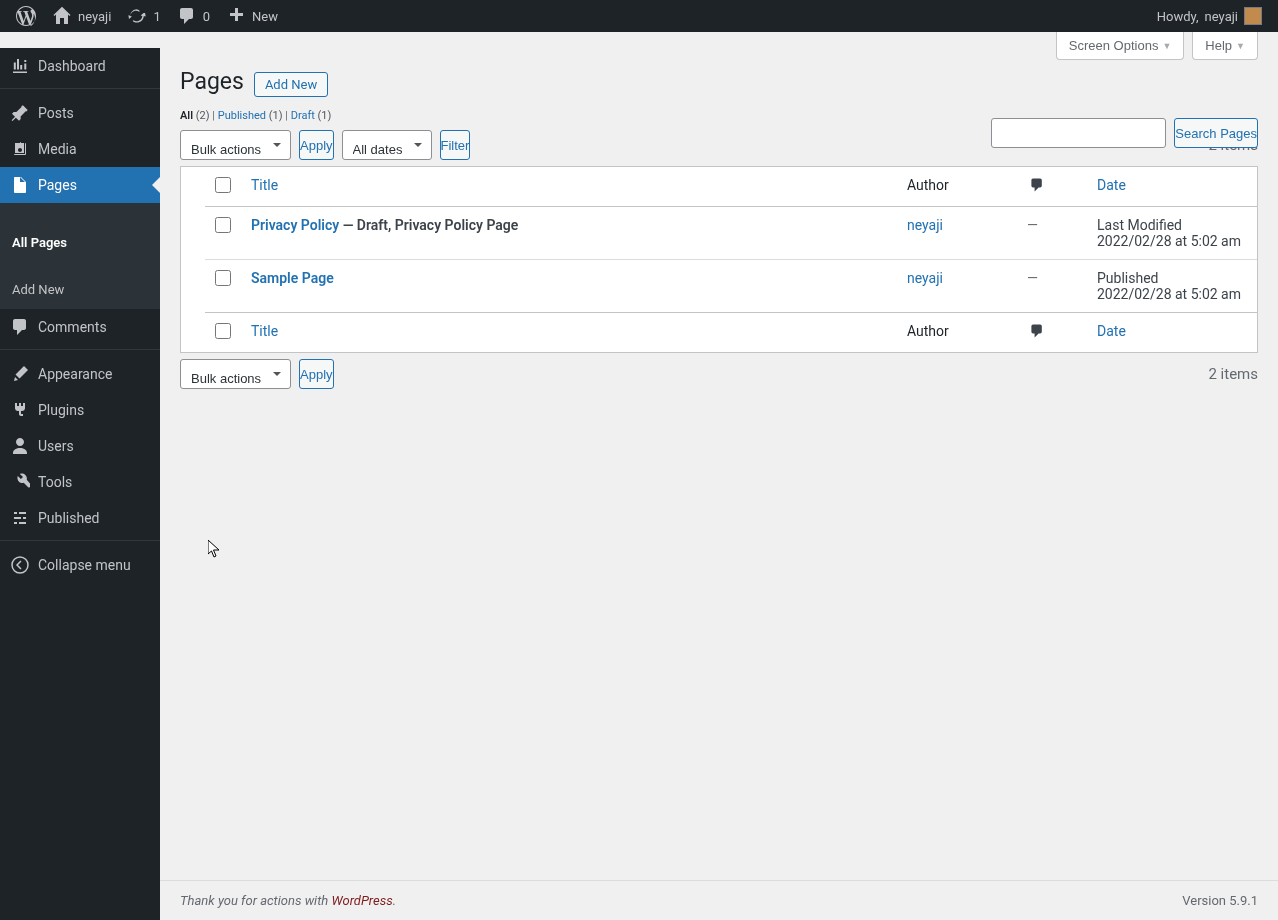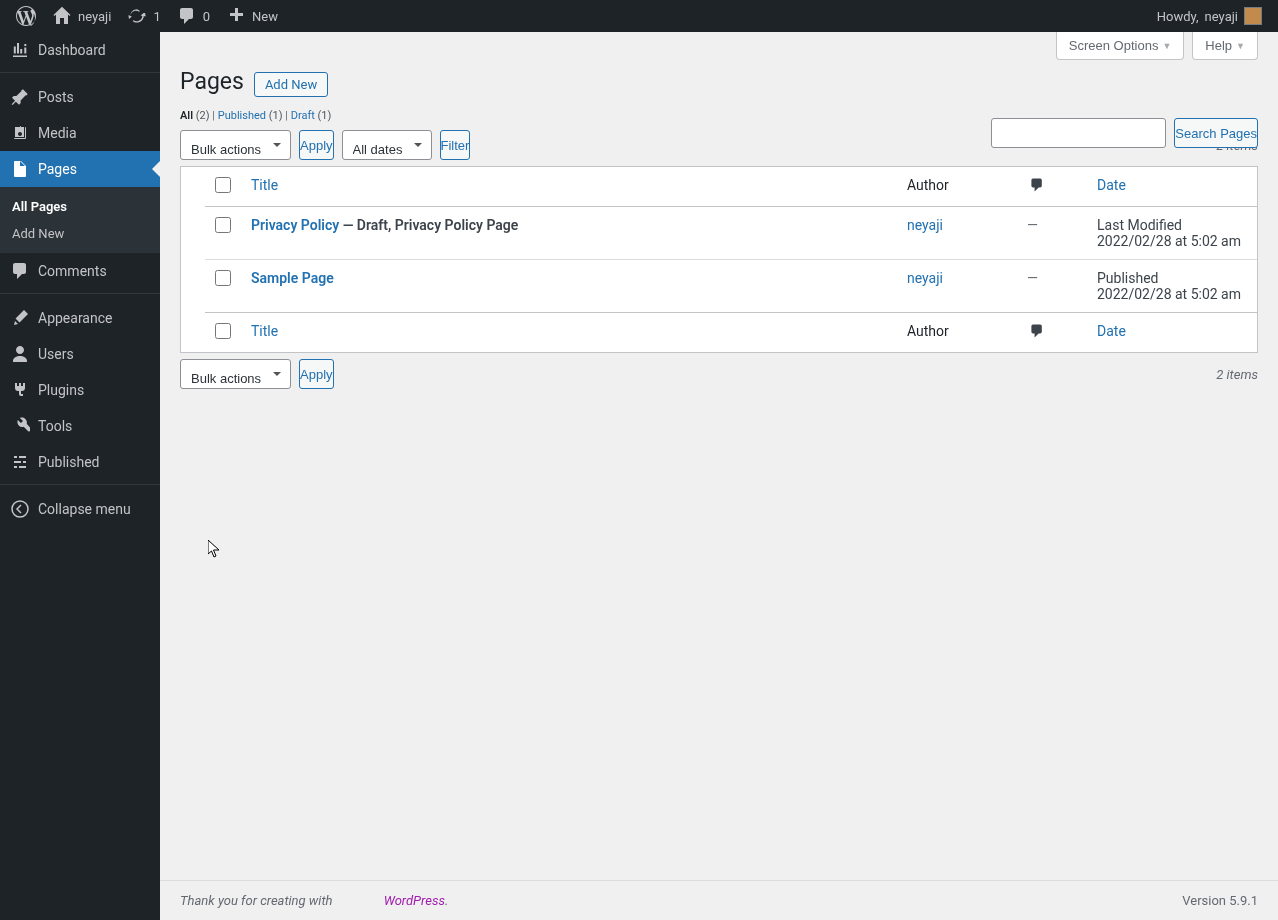--- a/index.html
+++ b/index.html
@@ -6,27 +6,27 @@
 body { font-family: -apple-system, BlinkMacSystemFont, "Segoe UI", Roboto, sans-serif; font-size: 13px; color: #3c434a; background: #f0f0f1; width: 1278px; height: 920px; overflow: hidden; position: relative; }
 
 
 .admin-bar { height: 32px; background: #1d2327; color: #c3c4c7; display: flex; align-items: center; justify-content: space-between; padding: 0 8px; font-size: 13px; }
 .admin-bar-left, .admin-bar-right { display: flex; align-items: center; gap: 0; }
 .ab-item { display: flex; align-items: center; gap: 6px; padding: 0 8px; height: 32px; cursor: pointer; color: #c3c4c7; }
 .ab-icon { width: 20px; height: 20px; display: flex; align-items: center; justify-content: center; fill: currentColor; }
 .avatar { width: 18px; height: 18px; background: #c28a4d; border: 1px solid #787c82; }
 
 
-.sidebar { position: absolute; left: 0; top: 32px; bottom: 0; width: 160px; background: #1d2327; color: #c3c4c7; }
+.sidebar { position: absolute; left: 0; top: 48px; bottom: 0; width: 160px; background: #1d2327; color: #c3c4c7; }
 .menu-item { display: flex; align-items: center; gap: 8px; padding: 8px 10px; cursor: pointer; color: #c3c4c7; font-size: 14px; }
 .menu-item.current { background: #2271b1; color: #fff; position: relative; }
 .menu-item.current::after { content: ''; position: absolute; right: 0; top: 50%; margin-top: -8px; border: 8px solid transparent; border-right-color: #f0f0f1; }
 .menu-icon { width: 20px; height: 20px; display: flex; align-items: center; justify-content: center; fill: currentColor; flex-shrink: 0; }
 .submenu { background: #2c3338; padding: 6px 0; }
-.submenu-item { padding: 6px 12px; cursor: pointer; color: #c3c4c7; font-size: 13px; }
+.submenu-item { padding: 6px 12px; cursor: pointer; color: #c3c4c7; font-size: 13px; margin-top: 20px; }
 .submenu-item.current { color: #fff; font-weight: 600; }
 .menu-separator { height: 5px; margin: 0 0 6px; border-bottom: 1px solid #32373c; }
 
 
 .content { position: absolute; left: 160px; right: 0; top: 32px; bottom: 0; padding: 0; display: flex; flex-direction: column; }
 .screen-meta { display: flex; justify-content: flex-end; gap: 8px; padding: 0 20px 0 0; margin-left: 6px; }
 .screen-meta-btn { background: #fff; border: 1px solid #c3c4c7; border-top: none; border-radius: 0 0 4px 4px; padding: 6px 12px; font-size: 13px; cursor: pointer; color: #646970; display: flex; align-items: center; gap: 4px; }
 .screen-meta-btn::after { content: '▼'; font-size: 9px; color: #a7aaad; }
 
 .wrap { padding: 0 20px; flex: 1; }
@@ -38,21 +38,21 @@
 .subsubsub a { color: #2271b1; text-decoration: none; }
 .subsubsub .current { font-weight: 600; color: #1d2327; }
 .subsubsub .count { color: #50575e; }
 
 .tablenav { display: flex; align-items: center; justify-content: space-between; margin: 6px 0; }
 .actions { display: flex; gap: 8px; align-items: center; }
 select { border: 1px solid #8c8f94; border-radius: 3px; padding: 8px 28px 0 10px; height: 30px; font-size: 13px; background: #fff; appearance: none; -webkit-appearance: none; color: #2c3338; }
 .select-wrap { position: relative; display: inline-block; }
 .select-wrap::after { content: ''; position: absolute; right: 10px; top: 50%; margin-top: -2px; border: 4px solid transparent; border-top-color: #555; pointer-events: none; }
 .button { border: 1px solid #2271b1; color: #2271b1; background: #f6f7f7; padding: 0 0; height: 30px; border-radius: 3px; font-size: 13px; cursor: pointer; }
-.items-count { color: #646970; font-size: 13px; font-style: italic; }
+.items-count { color: #646970; font-size: 15px; }
 
 .search-box { position: absolute; right: 20px; top: 86px; display: flex; gap: 8px; }
 .search-input { border: 1px solid #8c8f94; border-radius: 3px; height: 30px; padding: 0 8px; width: 175px; background: #fff; }
 
 table.wp-list { width: 100%; border-spacing: 0; border: 1px solid #c3c4c7; background: #fff; padding-left: 24px; }
 table.wp-list th, table.wp-list td { padding: 10px 10px; text-align: left; vertical-align: top; font-size: 14px; }
 table.wp-list thead th, table.wp-list tfoot th { font-weight: 400; border-bottom: 1px solid #c3c4c7; color: #2271b1; }
 table.wp-list tfoot th { border-bottom: none; border-top: 1px solid #c3c4c7; }
 table.wp-list thead th.author-col, table.wp-list tfoot th.author-col { color: #1d2327; }
 table.wp-list tbody tr { border-bottom: 1px solid #dcdcde; }
@@ -65,21 +65,21 @@
 .comments-col { width: 70px; }
 .date-col { width: 170px; }
 .row-title { color: #2271b1; font-weight: 600; text-decoration: none; text-align: center; }
 .post-state { color: #3c434a; font-weight: 600; }
 .author-link { color: #2271b1; text-decoration: none; }
 .comment-bubble { display: inline-block; width: 20px; height: 16px; fill: #3c434a; }
 .em-dash { color: #646970; }
 input[type=checkbox] { width: 16px; height: 16px; border: 1px solid #8c8f94; border-radius: 3px; }
 
 .footer { padding: 12px 20px; color: #646970; font-size: 13px; font-style: italic; display: flex; justify-content: space-between; border-top: 1px solid #dcdcde; background: #f0f0f1; }
-.footer a { color: #a21caf; text-decoration: none; margin-left: 48px; }
+.footer a { color: #7f1d1d; text-decoration: none; }
 .version { font-style: normal; }
 
 .cursor { position: absolute; left: 208px; top: 540px; width: 16px; height: 20px; pointer-events: none; }
 </style>
 </head>
 <body>
 
 <div class="admin-bar">
   <div class="admin-bar-left">
     <div class="ab-item">
@@ -183,32 +183,32 @@
     <span class="menu-icon">
         <svg viewBox="0 0 20 20">
           <path d="M14 2l-1.5 1.5 4 4L18 6l-4-4zM5.5 10.5l4 4L17 7l-4-4-7.5 7.5zM4 17l4-1-3-3-1 4z"></path>
         </svg>
       </span>
     <span>Appearance</span>
   </div>
   <div class="menu-item">
     <span class="menu-icon">
         <svg viewBox="0 0 20 20">
+          <path d="M13 3v3h-2V3H9v3H7V3H5v5c0 1.7 1.3 3 3 3h1v3c0 1.1.9 2 2 2h2v-2h-2v-3h1c1.7 0 3-1.3 3-3V3h-2z"></path>
+        </svg>
+      </span>
+    <span>Plugins</span>
+  </div>
+  <div class="menu-item">
+    <span class="menu-icon">
+        <svg viewBox="0 0 20 20">
           <path d="M10 10c2.2 0 4-1.8 4-4s-1.8-4-4-4-4 1.8-4 4 1.8 4 4 4zm0 2c-3.3 0-7 1.7-7 5v1h14v-1c0-3.3-3.7-5-7-5z"></path>
         </svg>
       </span>
     <span>Users</span>
-  </div>
-  <div class="menu-item">
-    <span class="menu-icon">
-        <svg viewBox="0 0 20 20">
-          <path d="M13 3v3h-2V3H9v3H7V3H5v5c0 1.7 1.3 3 3 3h1v3c0 1.1.9 2 2 2h2v-2h-2v-3h1c1.7 0 3-1.3 3-3V3h-2z"></path>
-        </svg>
-      </span>
-    <span>Plugins</span>
   </div>
   <div class="menu-item">
     <span class="menu-icon">
         <svg viewBox="0 0 20 20">
           <path d="M16.7 7.8c.5-1.7 0-3.6-1.4-4.9-1.5-1.4-3.6-1.7-5.4-1l3.1 3.1-2.1 2.1-3.1-3.1c-.7 1.8-.4 3.9 1 5.4 1.3 1.4 3.2 1.9 4.9 1.4l4.5 4.5c.4.4 1 .4 1.4 0l1.4-1.4c.4-.4.4-1 0-1.4l-4.3-4.7z"></path>
         </svg>
       </span>
     <span>Tools</span>
   </div>
   <div class="menu-item">
@@ -306,20 +306,20 @@
     <div class="tablenav">
       <div class="actions">
         <span class="select-wrap"><select><option>Bulk actions</option></select></span>
         <button class="button">Apply</button>
       </div>
       <span class="items-count">2 items</span>
     </div>
   </div>
 
   <div class="footer">
-    <span><span>Thank you for creating with </span><a>WordPress</a><span>.</span></span>
+    <span><span>Thank you for actions with </span><a>WordPress</a><span>.</span></span>
     <span class="version">Version 5.9.1</span>
   </div>
 </div>
 
 <svg class="cursor" viewBox="0 0 16 20">
     <path d="M0 0l0 14 3.5-3 2.5 6 2-1-2.5-6 5.5 0z" fill="#fff" stroke="#000" stroke-width="1"></path>
   </svg>
 
 </body></html>

